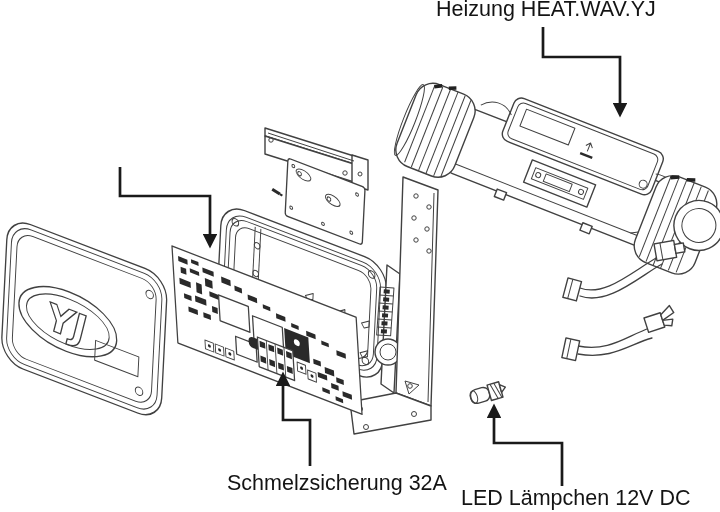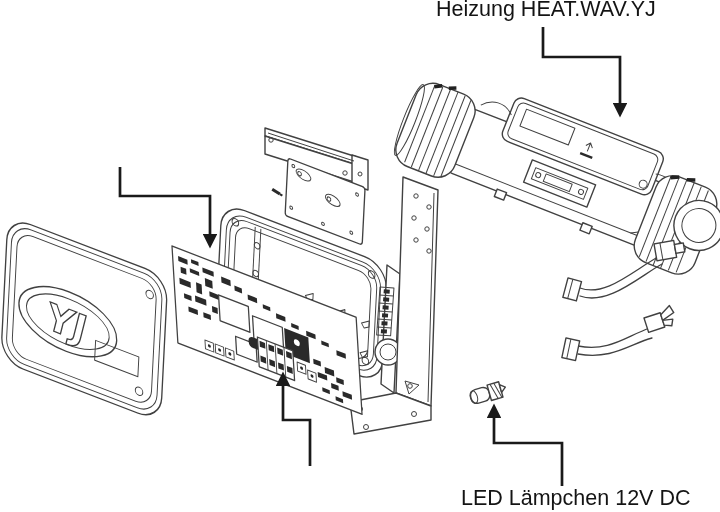--- a/index.html
+++ b/index.html
@@ -303,14 +303,15 @@
   </g>
   <g>
     <path class="arrow" d="M310,466 V420 H283 V384" marker-end="url(#ah)"></path>
   </g>
   <g>
     <path class="arrow" d="M562,486 V443 H494 V416" marker-end="url(#ah)"></path>
   </g>
 </svg>
 
   <div class="lbl" style="left:436px;top:-2px">Heizung HEAT.WAV.YJ</div>
+  <div class="lbl" style="left:227px;top:472px">Schmelzsicherung 32A</div>
   <div class="lbl" style="left:461px;top:487px">LED Lämpchen 12V DC</div>
 </div>
 
 </body></html>

